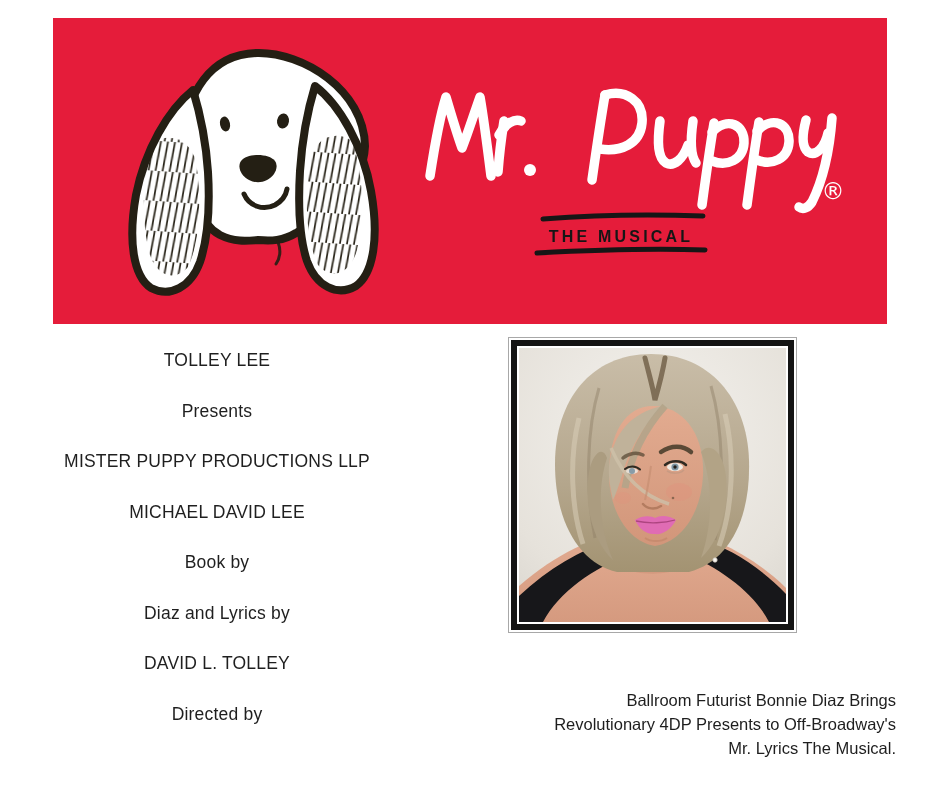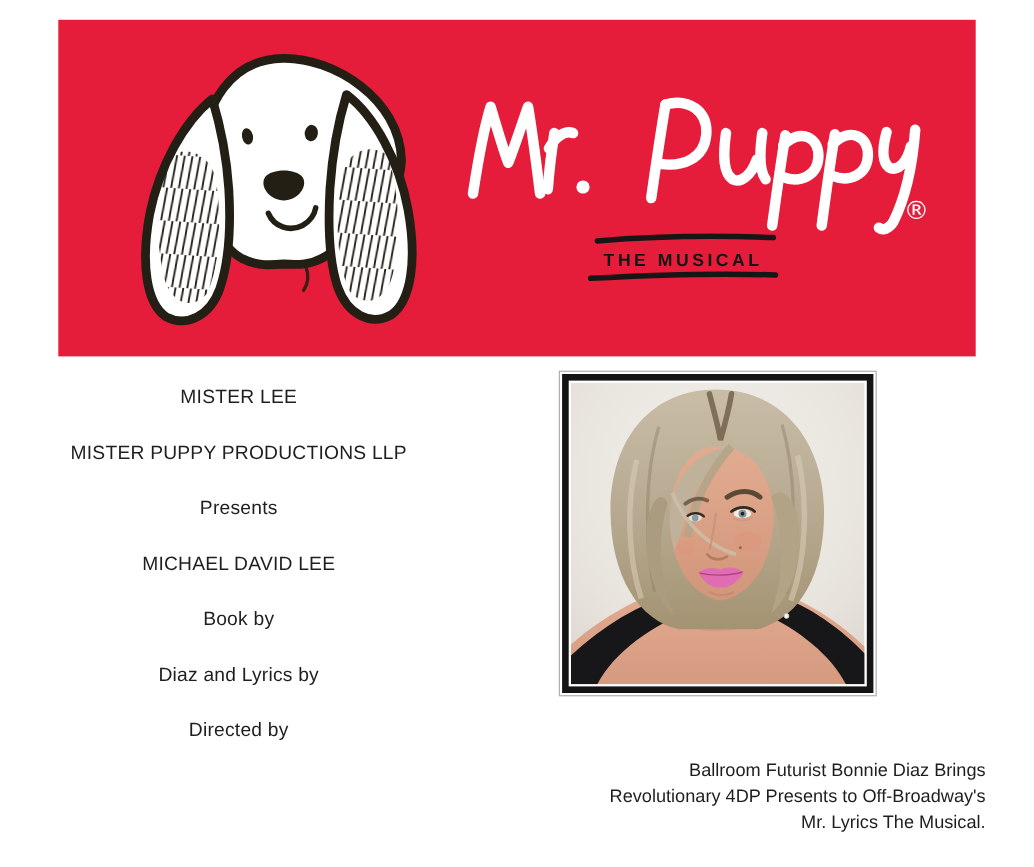--- a/index.html
+++ b/index.html
@@ -142,26 +142,27 @@
     </svg>
 
     <svg class="musical-block" viewBox="0 0 176 46" role="img" aria-label="THE MUSICAL">
       <path d="M10,7 C60,3 120,2 170,4" fill="none" stroke="#161616" stroke-width="5" stroke-linecap="round"></path>
       <text x="88" y="30" text-anchor="middle" font-size="16" font-weight="bold" letter-spacing="3.2" fill="#161616" font-family="Liberation Sans, sans-serif">THE MUSICAL</text>
       <path d="M4,41 C60,38 116,36 172,38" fill="none" stroke="#161616" stroke-width="5" stroke-linecap="round"></path>
     </svg>
   </div>
 
   <div class="credits">
-    <div class="credit-line">MISTER LEE</div>
+    <div class="credit-line">TOLLEY LEE</div>
+    <div class="credit-line">Presents</div>
     <div class="credit-line">MISTER PUPPY PRODUCTIONS LLP</div>
-    <div class="credit-line">Presents</div>
     <div class="credit-line">MICHAEL DAVID LEE</div>
     <div class="credit-line">Book by</div>
     <div class="credit-line">Diaz and Lyrics by</div>
+    <div class="credit-line">DAVID L. TOLLEY</div>
     <div class="credit-line tight">Directed by</div>
   </div>
 
   <div class="photo-frame">
     <div class="photo-inner">
       <svg viewBox="0 0 267 274" preserveAspectRatio="none" role="img" aria-label="woman-portrait-ash-blonde-bob-black-tank-top">
         <defs>
           <radialGradient id="pbg" cx="50%" cy="32%" r="85%">
             <stop offset="0%" stop-color="#f4f2ee"></stop>
             <stop offset="70%" stop-color="#e6e2db"></stop>

